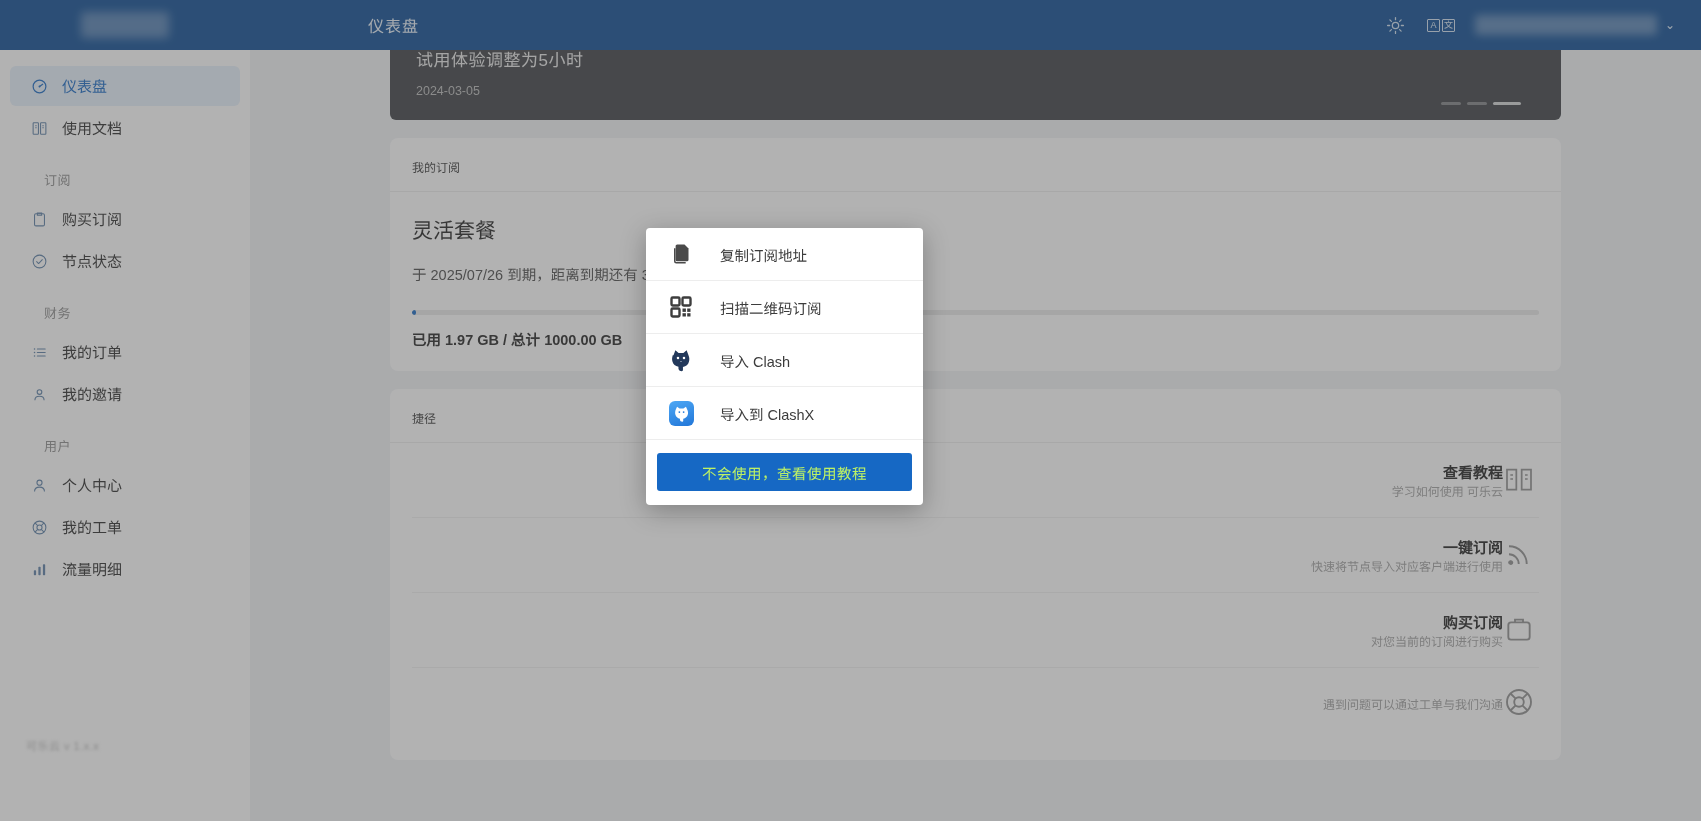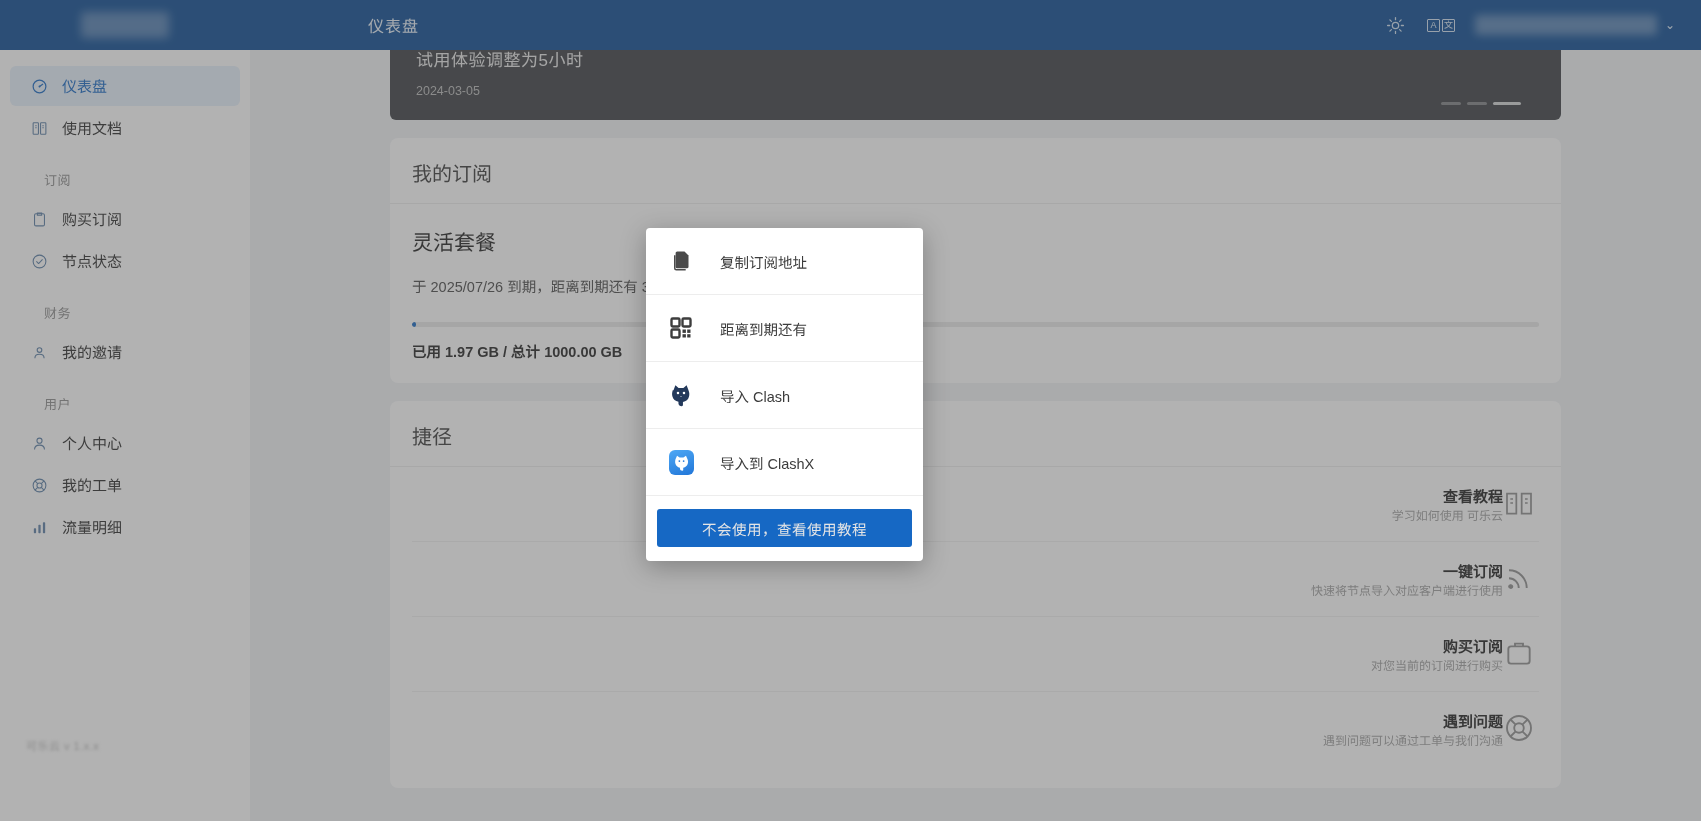--- a/index.html
+++ b/index.html
@@ -138,21 +138,21 @@
   .dot { width: 20px; height: 3px; background: rgba(255,255,255,.35); border-radius: 2px; }
   .dot.active { width: 28px; background: rgba(255,255,255,.78); }
 
   
   .card {
     background: #ffffff;
     border-radius: 8px;
     margin-top: 18px;
     padding: 20px 22px 22px 22px;
   }
-  .card-title { font-size: 20px; color: #3a3a3a; }
+  .card-title { font-size: 12px; color: #3a3a3a; }
   .card-sep { height: 1px; background: #ededed; margin: 16px -22px 0 -22px; }
 
   .plan-name {
     font-size: 21px; font-weight: normal; color: #1f1f1f;
     margin-top: 22px;
   }
   .plan-expire { font-size: 14.5px; color: #4a4a4a; margin-top: 19px; }
   .progress-track {
     margin-top: 26px; height: 5px; background: #e9e9e9; border-radius: 3px;
     position: relative; overflow: hidden;
@@ -193,38 +193,38 @@
     width: 277px;
     background: #ffffff;
     border-radius: 4px;
     box-shadow: 0 6px 26px rgba(0,0,0,.28);
     z-index: 60;
     overflow: hidden;
     padding-bottom: 10px;
   }
   .modal-item {
     display: flex; align-items: center;
-    height: 67px;
+    height: 53px;
     padding-left: 22px;
     border-bottom: 1px solid #ededed;
     cursor: pointer;
   }
   .modal-ico {
     width: 26px; height: 26px;
     display: flex; align-items: center; justify-content: center;
     margin-right: 26px;
   }
   .modal-label { font-size: 14.5px; color: #3c3c3c; }
   .modal-btn {
     display: block;
     margin: 13px 11px 4px 11px;
     width: calc(100% - 22px);
     height: 38px;
     background: #1668c4;
-    color: #e5e5e5;
+    color: #bef264;
     border: none; border-radius: 3px;
     font-size: 14.5px;
     font-family: "Liberation Sans", "DejaVu Sans", sans-serif;
     cursor: pointer;
     letter-spacing: .5px;
   }
 
   
   .ico-copy svg { width: 24px; height: 24px; fill: #4a4a4a; }
   .ico-qr svg { width: 24px; height: 24px; fill: #3d3d3d; }
@@ -286,20 +286,31 @@
         <span class="nav-ico">
           <svg viewBox="0 0 24 24" fill="none" stroke="currentColor" stroke-width="1.5">
             <circle cx="12" cy="12" r="9"></circle>
               <path d="M8 12.2l2.7 2.7L16 9.5" stroke-linecap="round" stroke-linejoin="round"></path>
           </svg>
         </span>
         <span class="nav-label">节点状态</span>
       </div>
 
       <div class="nav-group-title">财务</div>
+      <div class="nav-item">
+        <span class="nav-ico">
+          <svg viewBox="0 0 24 24" fill="none" stroke="currentColor" stroke-width="1.6">
+            <path d="M9 7h11M9 12h11M9 17h11" stroke-linecap="round"></path>
+            <circle cx="5" cy="7" r="1.1" fill="currentColor" stroke="none"></circle>
+            <circle cx="5" cy="12" r="1.1" fill="currentColor" stroke="none"></circle>
+            <circle cx="5" cy="17" r="1.1" fill="currentColor" stroke="none"></circle>
+          </svg>
+        </span>
+        <span class="nav-label">我的订单</span>
+      </div>
       <div class="nav-item">
         <span class="nav-ico">
           <svg viewBox="0 0 24 24" fill="none" stroke="currentColor" stroke-width="1.5">
             <circle cx="12" cy="8.5" r="3.3"></circle>
               <path d="M5.5 20c0-3.6 2.9-5.6 6.5-5.6s6.5 2 6.5 5.6"></path>
           </svg>
         </span>
         <span class="nav-label">我的邀请</span>
       </div>
 
@@ -421,21 +432,20 @@
           <div class="shortcut-ico">
             <svg viewBox="0 0 24 24" fill="none" stroke="currentColor" stroke-width="1.4">
               <rect x="4" y="7" width="16" height="13" rx="2"></rect>
                 <path d="M9 7V5h6v2"></path>
             </svg>
           </div>
         </div>
 
         <div class="shortcut-row">
           <div class="shortcut-text">
-            <div class="shortcut-name">遇到问题</div>
             <div class="shortcut-desc">遇到问题可以通过工单与我们沟通</div>
           </div>
           <div class="shortcut-ico">
             <svg viewBox="0 0 24 24" fill="none" stroke="currentColor" stroke-width="1.4">
               <circle cx="12" cy="12" r="9"></circle>
                 <circle cx="12" cy="12" r="3.6"></circle>
               <path d="M5.6 5.6l3.9 3.9M14.5 14.5l3.9 3.9M18.4 5.6l-3.9 3.9M9.5 14.5l-3.9 3.9"></path>
             </svg>
           </div>
         </div>
@@ -463,21 +473,21 @@
         <svg viewBox="0 0 24 24">
           <rect x="2.5" y="2.5" width="8" height="8" rx="1.2" fill="none" stroke="#3d3d3d" stroke-width="2.4"></rect>
           <rect x="13.5" y="2.5" width="8" height="8" rx="1.2" fill="none" stroke="#3d3d3d" stroke-width="2.4"></rect>
           <rect x="2.5" y="13.5" width="8" height="8" rx="1.2" fill="none" stroke="#3d3d3d" stroke-width="2.4"></rect>
           <rect x="13.5" y="13.5" width="3.4" height="3.4"></rect>
           <rect x="18.2" y="13.5" width="3.3" height="3.4"></rect>
           <rect x="13.5" y="18.2" width="3.4" height="3.3"></rect>
           <rect x="18.2" y="18.2" width="3.3" height="3.3"></rect>
         </svg>
       </span>
-      <span class="modal-label">距离到期还有</span>
+      <span class="modal-label">扫描二维码订阅</span>
     </div>
 
     <div class="modal-item">
       <span class="modal-ico">
         <svg class="clash-cat" viewBox="0 0 32 32">
           <path d="M6 9.5L8.5 3l4.3 3.6h6.4L23.5 3 26 9.5c1.3 3 1.4 6 .6 8.8-1 3.6-3.8 6.4-8 6.9v4.2c0 .9-.7 1.6-1.6 1.6-2.4 0-4.4-1.6-4.4-3.7V25c-4.2-.6-7-3.4-8-7-.8-2.7-.6-5.6.4-8.5z" fill="#23395b"></path>
           <circle cx="12" cy="13.2" r="1.7" fill="#ffffff"></circle>
           <circle cx="20" cy="13.2" r="1.7" fill="#ffffff"></circle>
           <path d="M15 17.2h2l-1 1.6z" fill="#ffffff"></path>
         </svg>

